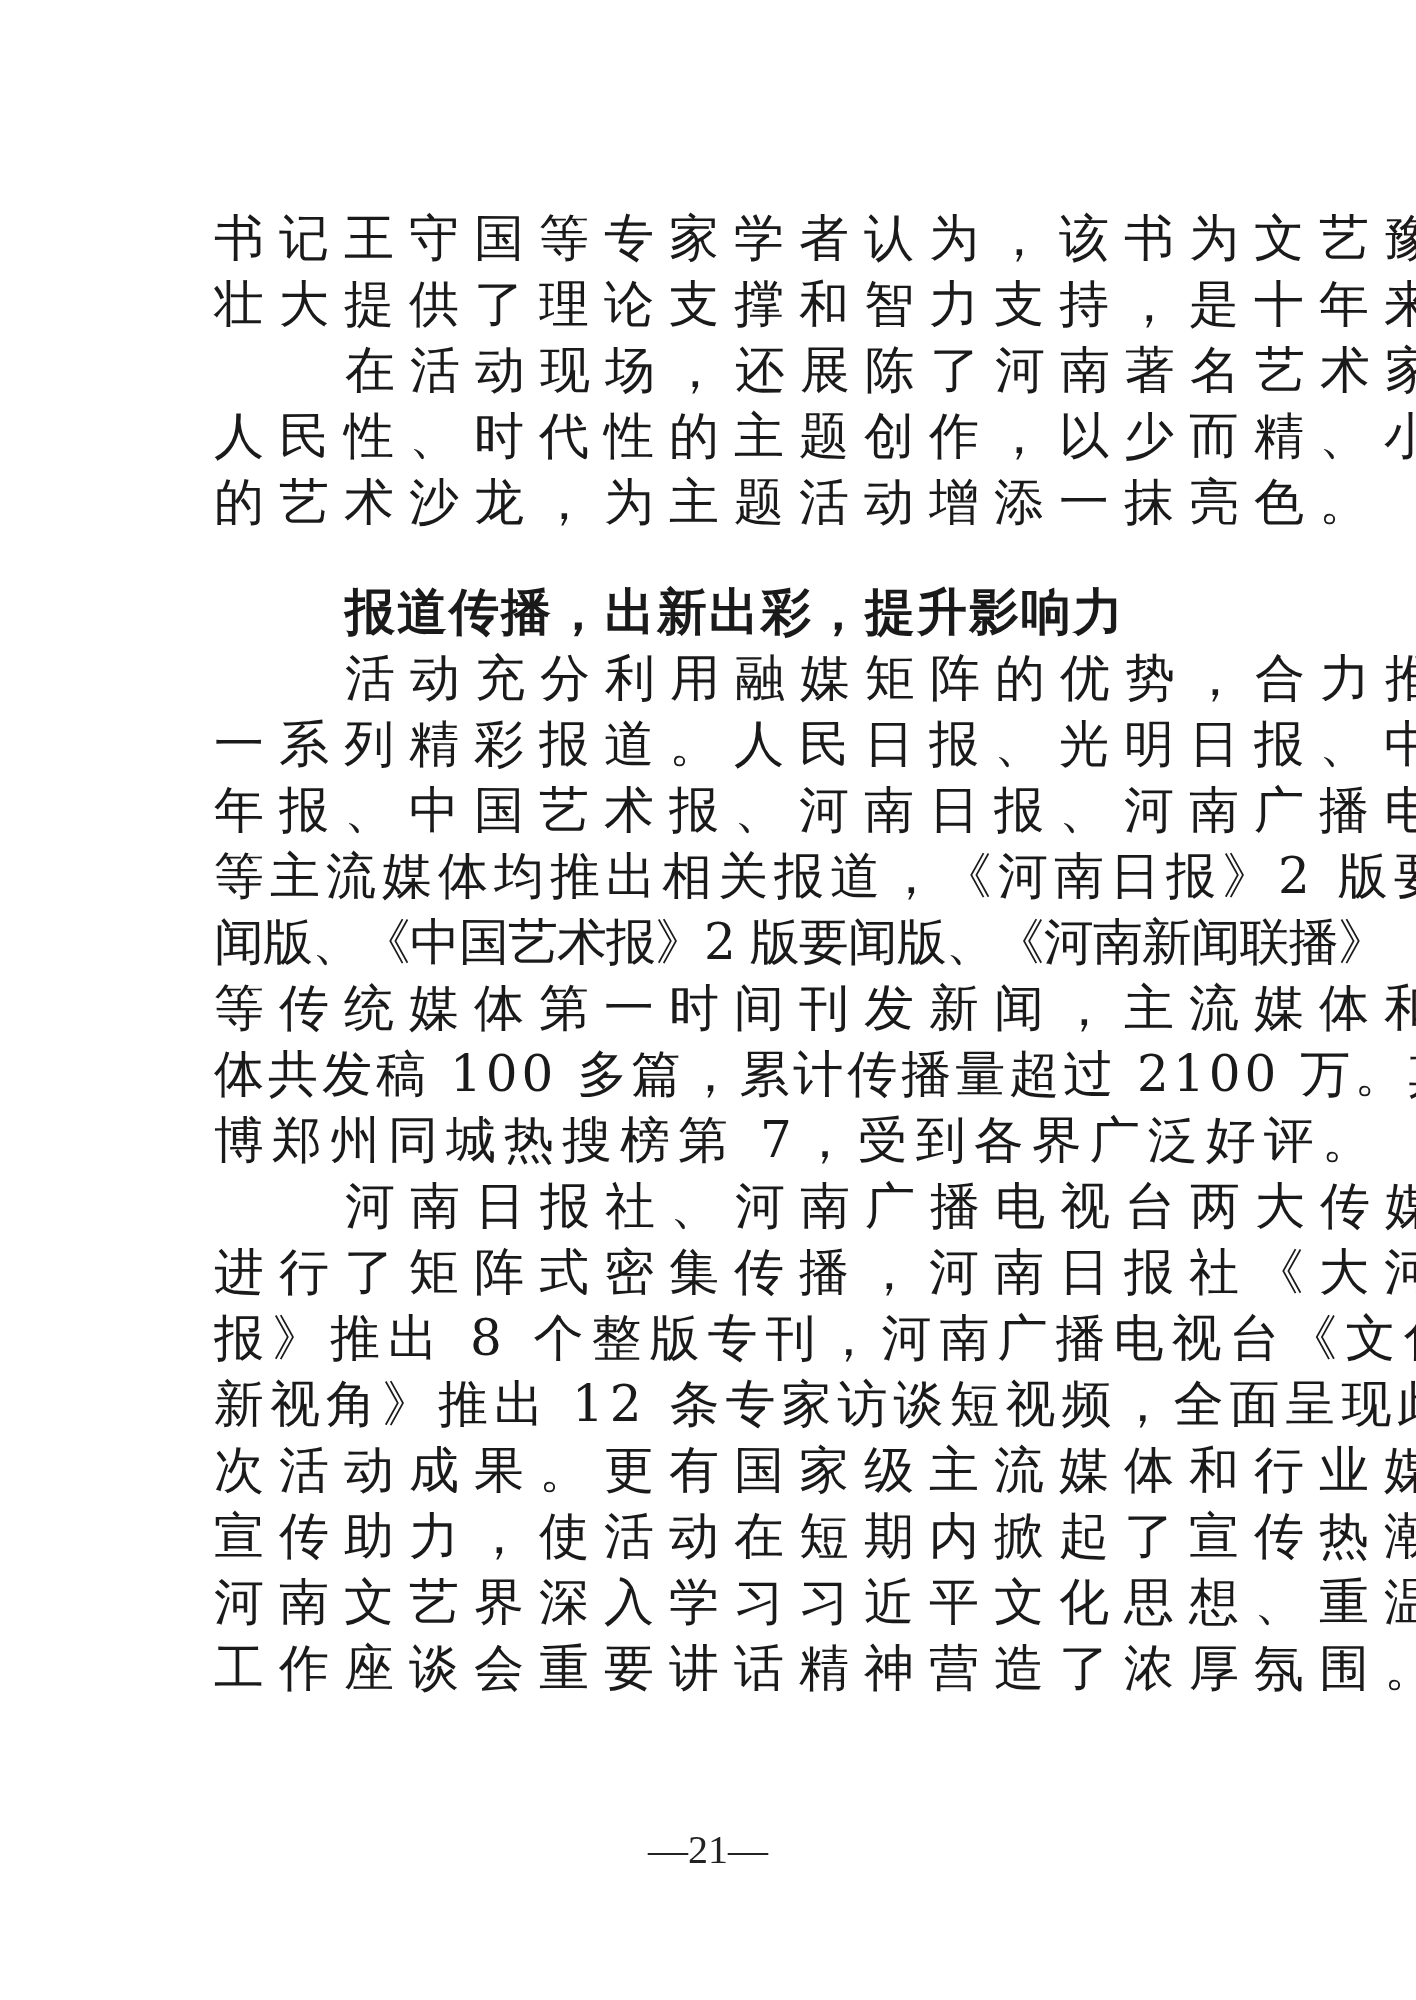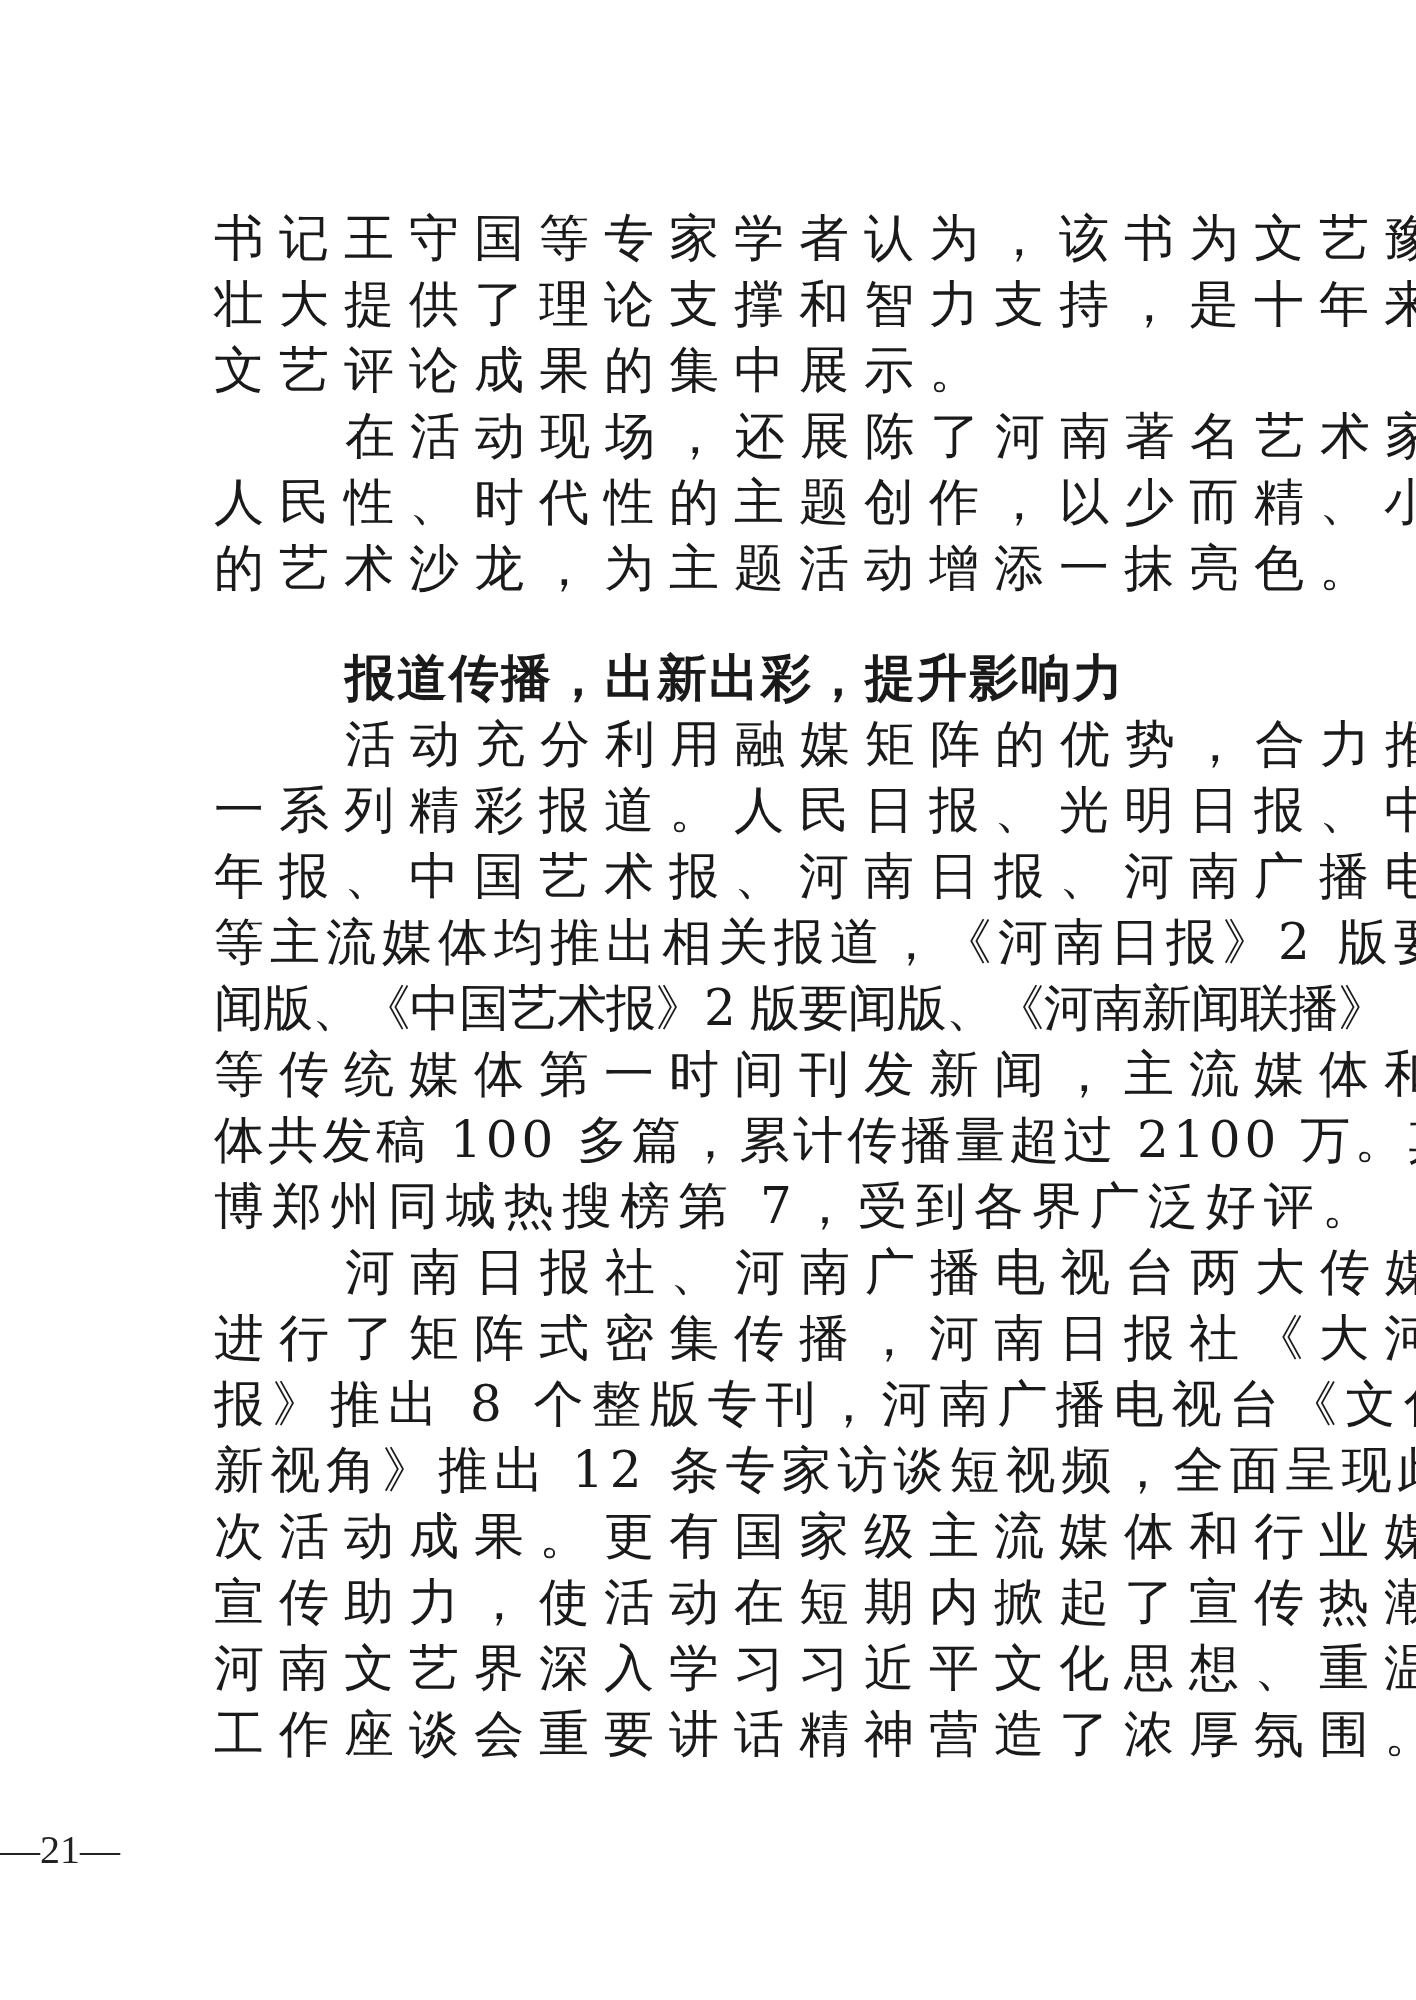--- a/index.html
+++ b/index.html
@@ -37,34 +37,33 @@
       margin-top: 44px;
     }
     .indent {
       padding-left: 131px;
     }
     .page-number {
       position: absolute;
       top: 1826px;
       left: 0;
       width: 1416px;
-      text-align: left;
+      text-align: center;
       font-size: 40px;
       font-family: "Liberation Serif", "DejaVu Serif", serif;
       color: #222;
     }
   </style>
 </head>
 <body>
 
 <div class="page">
 
   <div class="line">书记王守国等专家学者认为，该书为文艺豫军的</div>
   <div class="line">壮大提供了理论支撑和智力支持，是十年来河南</div>
-  <div class="line">文艺评论成果的集中展示。</div>
 
   <div class="line indent">在活动现场，还展陈了河南著名艺术家彰显</div>
   <div class="line">人民性、时代性的主题创作，以少而精、小而美</div>
   <div class="line">的艺术沙龙，为主题活动增添一抹亮色。</div>
 
   <div class="line heading indent">报道传播，出新出彩，提升影响力</div>
 
   <div class="line indent">活动充分利用融媒矩阵的优势，合力推出了</div>
   <div class="line">一系列精彩报道。人民日报、光明日报、中国青</div>
   <div class="line">年报、中国艺术报、河南日报、河南广播电视台</div>

